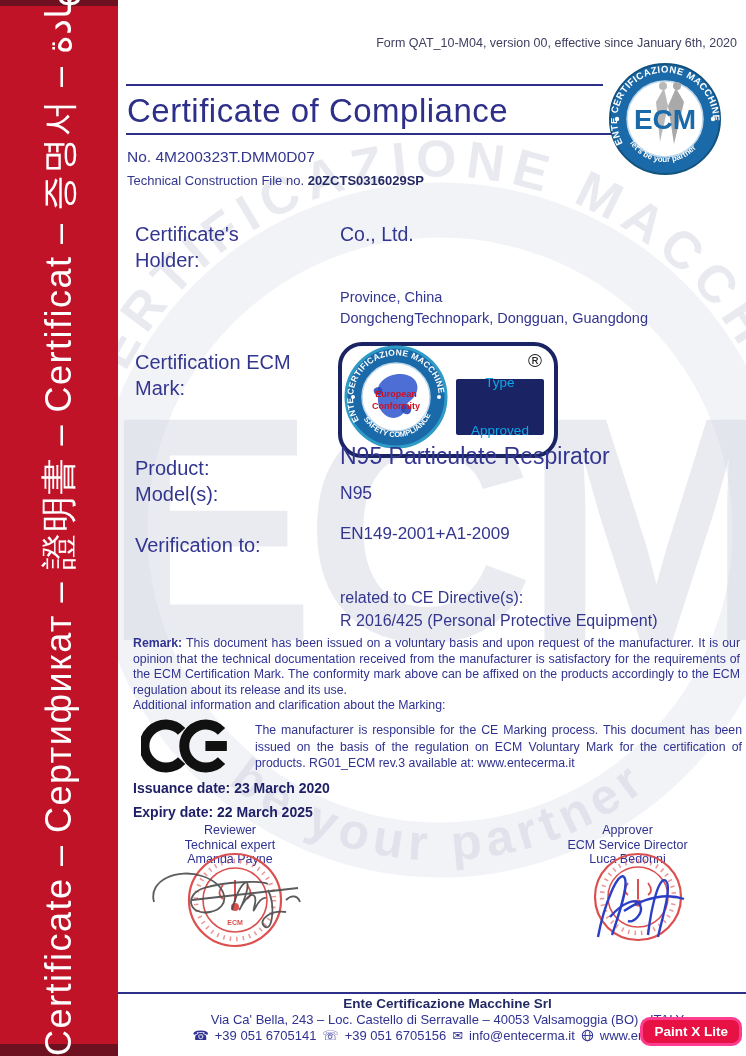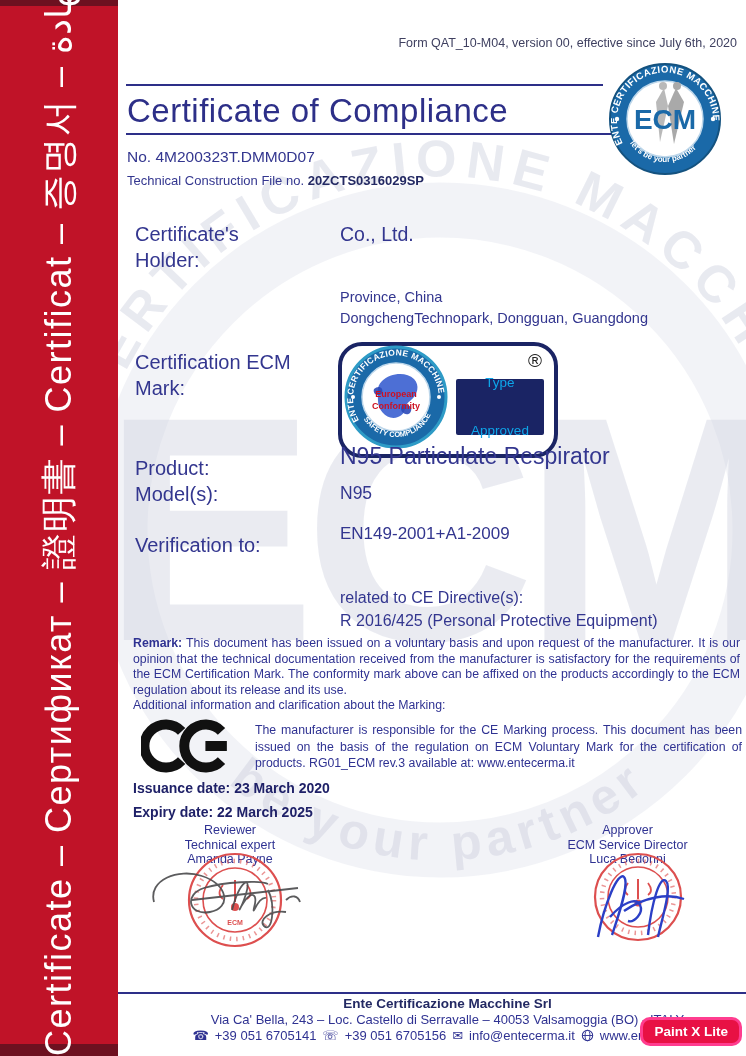--- a/index.html
+++ b/index.html
@@ -90,21 +90,21 @@
     <textPath href="#wmBot" startOffset="6%">be your partner</textPath>
   </text>
   <text x="410" y="520" text-anchor="middle" font-size="320" font-weight="bold" letter-spacing="-12" fill="#d2d5e2" opacity="0.45">ECM</text>
 </svg>
 
 <div class="abs band"></div>
 <div class="abs band-edge-top"></div>
 <div class="abs band-edge-bottom"></div>
 <div class="abs vtext">Certificate – Сертификат – 證明書 – Certificat – 증명서 – شهادة</div>
 
-<div class="abs form-line">Form QAT_10-M04, version 00, effective since July 6th, 2020</div>
+<div class="abs form-line">Form QAT_10-M04, version 00, effective since January 6th, 2020</div>
 <div class="abs rule" id="rule-top"></div>
 <div class="abs title">Certificate of Compliance</div>
 <div class="abs rule" id="rule-bottom"></div>
 <div class="abs certno">No. 4M200323T.DMM0D07</div>
 <div class="abs tcf">
   <span>Technical Construction File no.</span>
   <b>20ZCTS0316029SP</b>
 </div>
 
 <svg id="hdr-logo" class="abs" width="114" height="114" viewBox="0 0 114 114">

